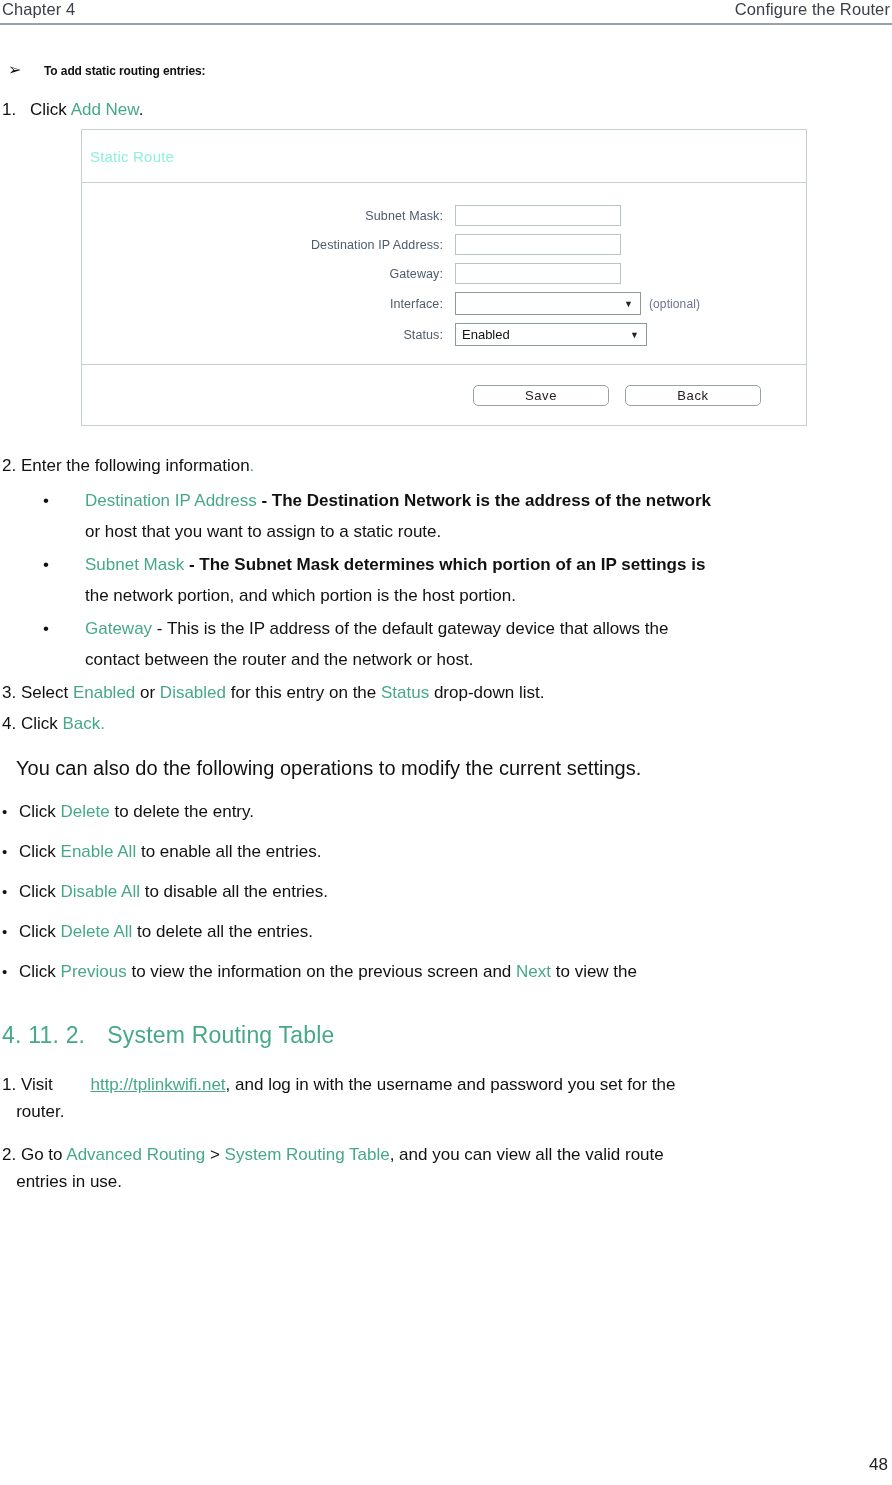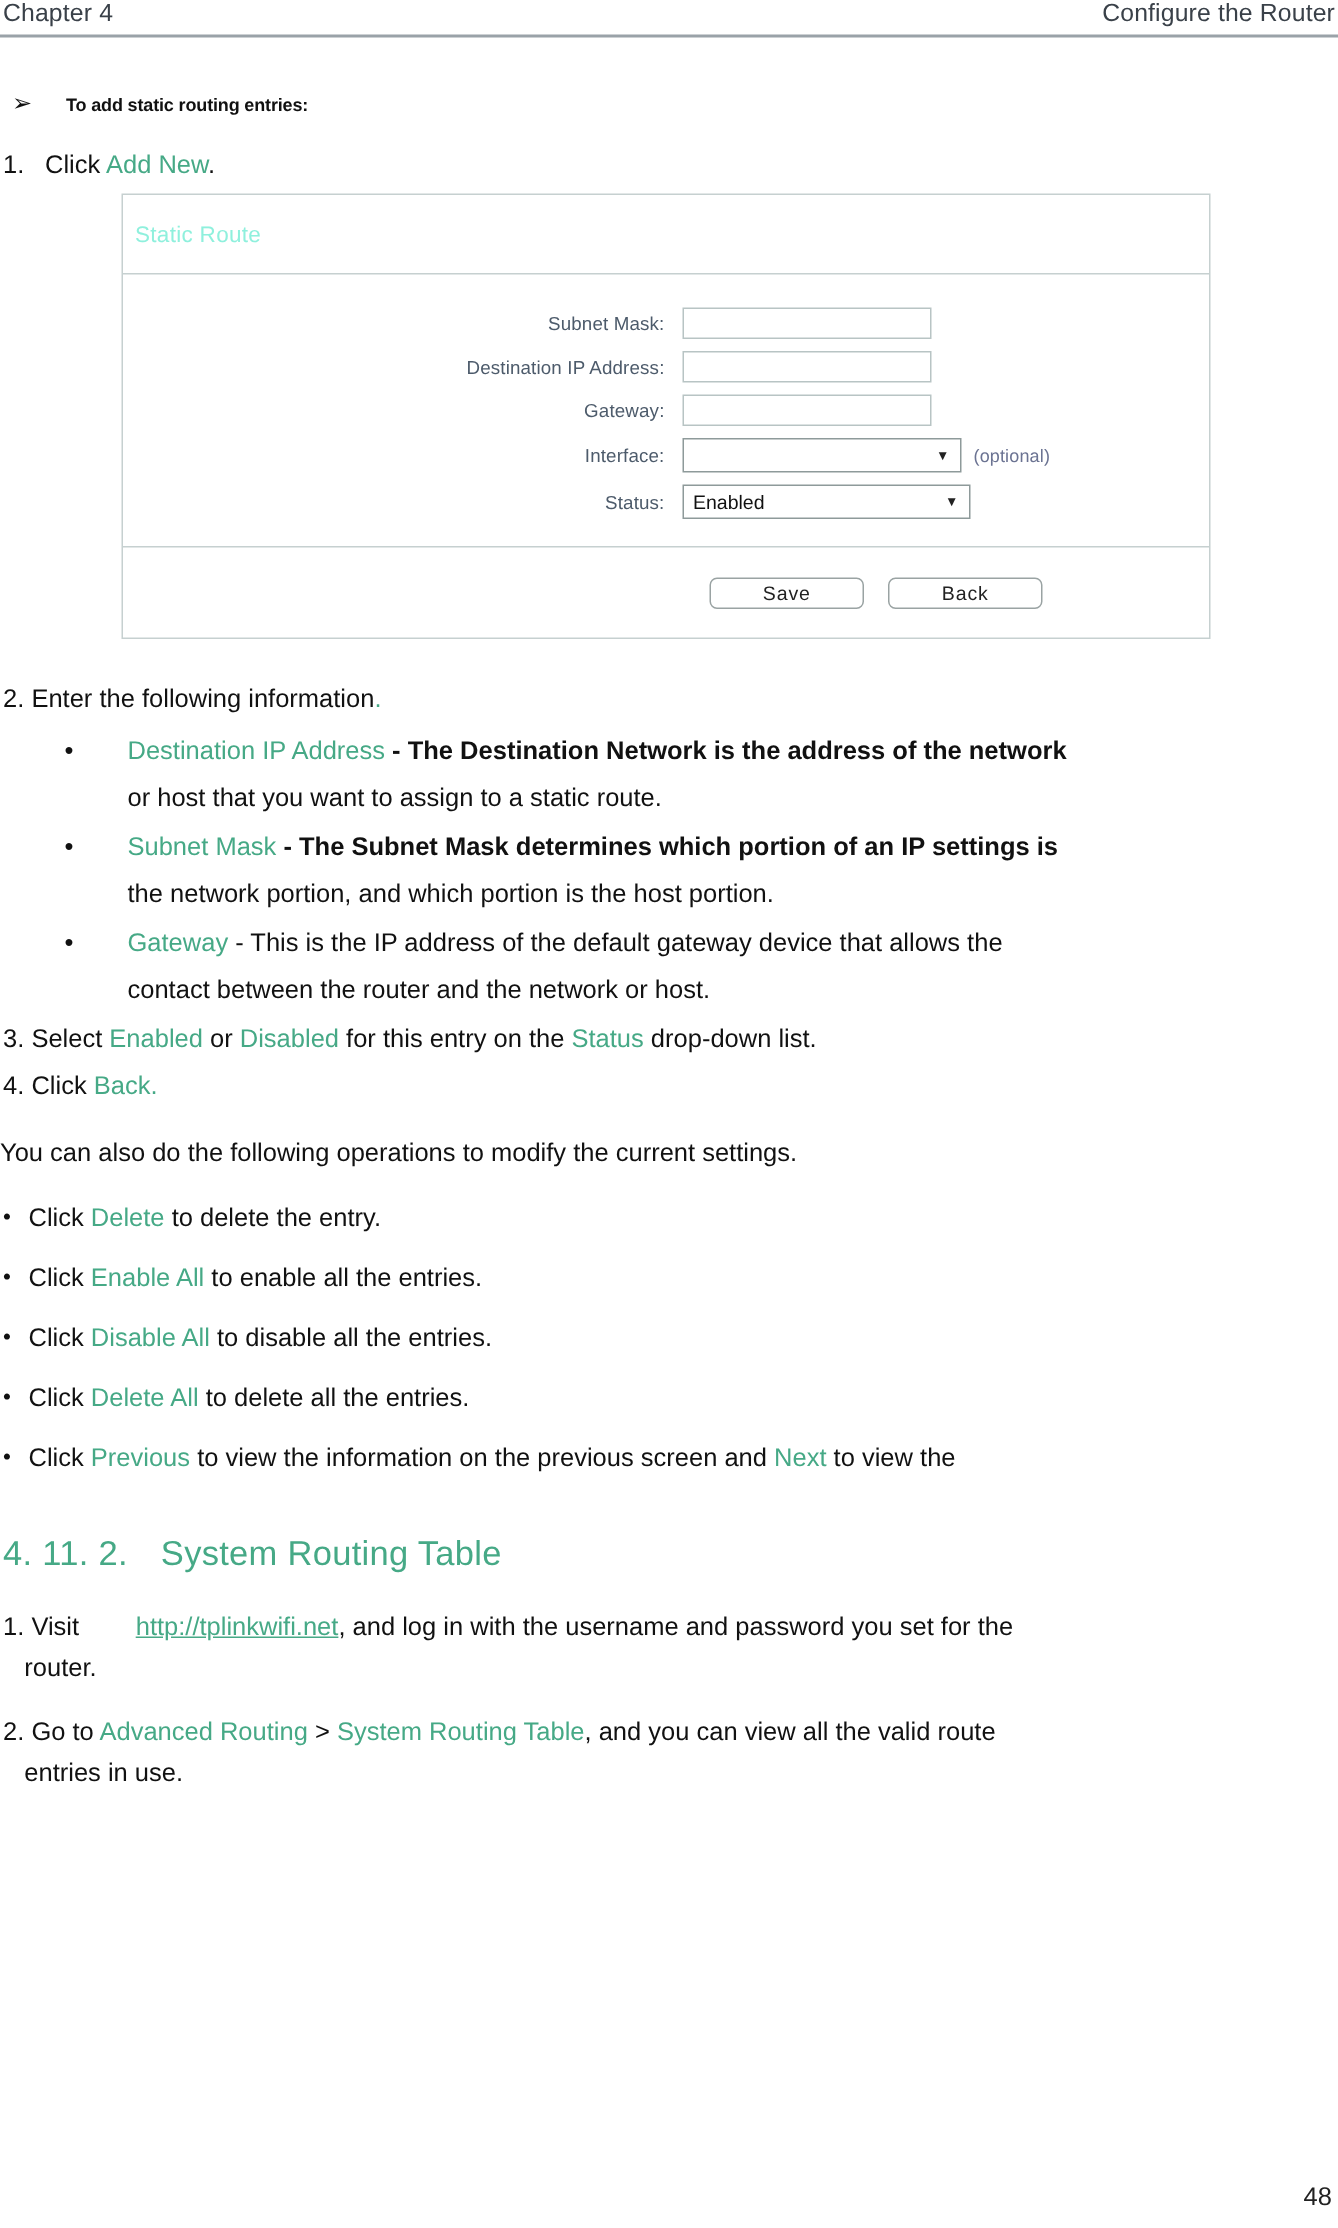--- a/index.html
+++ b/index.html
@@ -166,44 +166,44 @@
   }
   .panel-footer {
     height: 60px;
     display: flex;
     align-items: center;
     justify-content: flex-start;
     padding-left: 391px;
     box-sizing: border-box;
   }
   .btn {
-    width: 103px;
+    width: 136px;
     height: 21px;
     border: 1px solid #9aa3a3;
     border-radius: 5px;
     background: #fff;
     font-size: 13px;
     color: #222;
     font-family: "Liberation Sans", sans-serif;
     display: flex;
     align-items: center;
     justify-content: center;
     letter-spacing: .6px;
     box-sizing: border-box;
     padding: 0;
   }
   .btn + .btn { margin-left: 16px; }
 
   
   .para {
-    font-size: 17px;
+    font-size: 20px;
     line-height: 27px;
     color: #111;
     margin: 0 0 6px 0;
-    padding-left: 0;
+    padding-left: 16px;
   }
 
   
   .sub-bullets { margin: 6px 0 4px 0; }
   .sub-bullet {
     display: flex;
     font-size: 17px;
     line-height: 31px;
     color: #111;
     margin-bottom: 2px;

